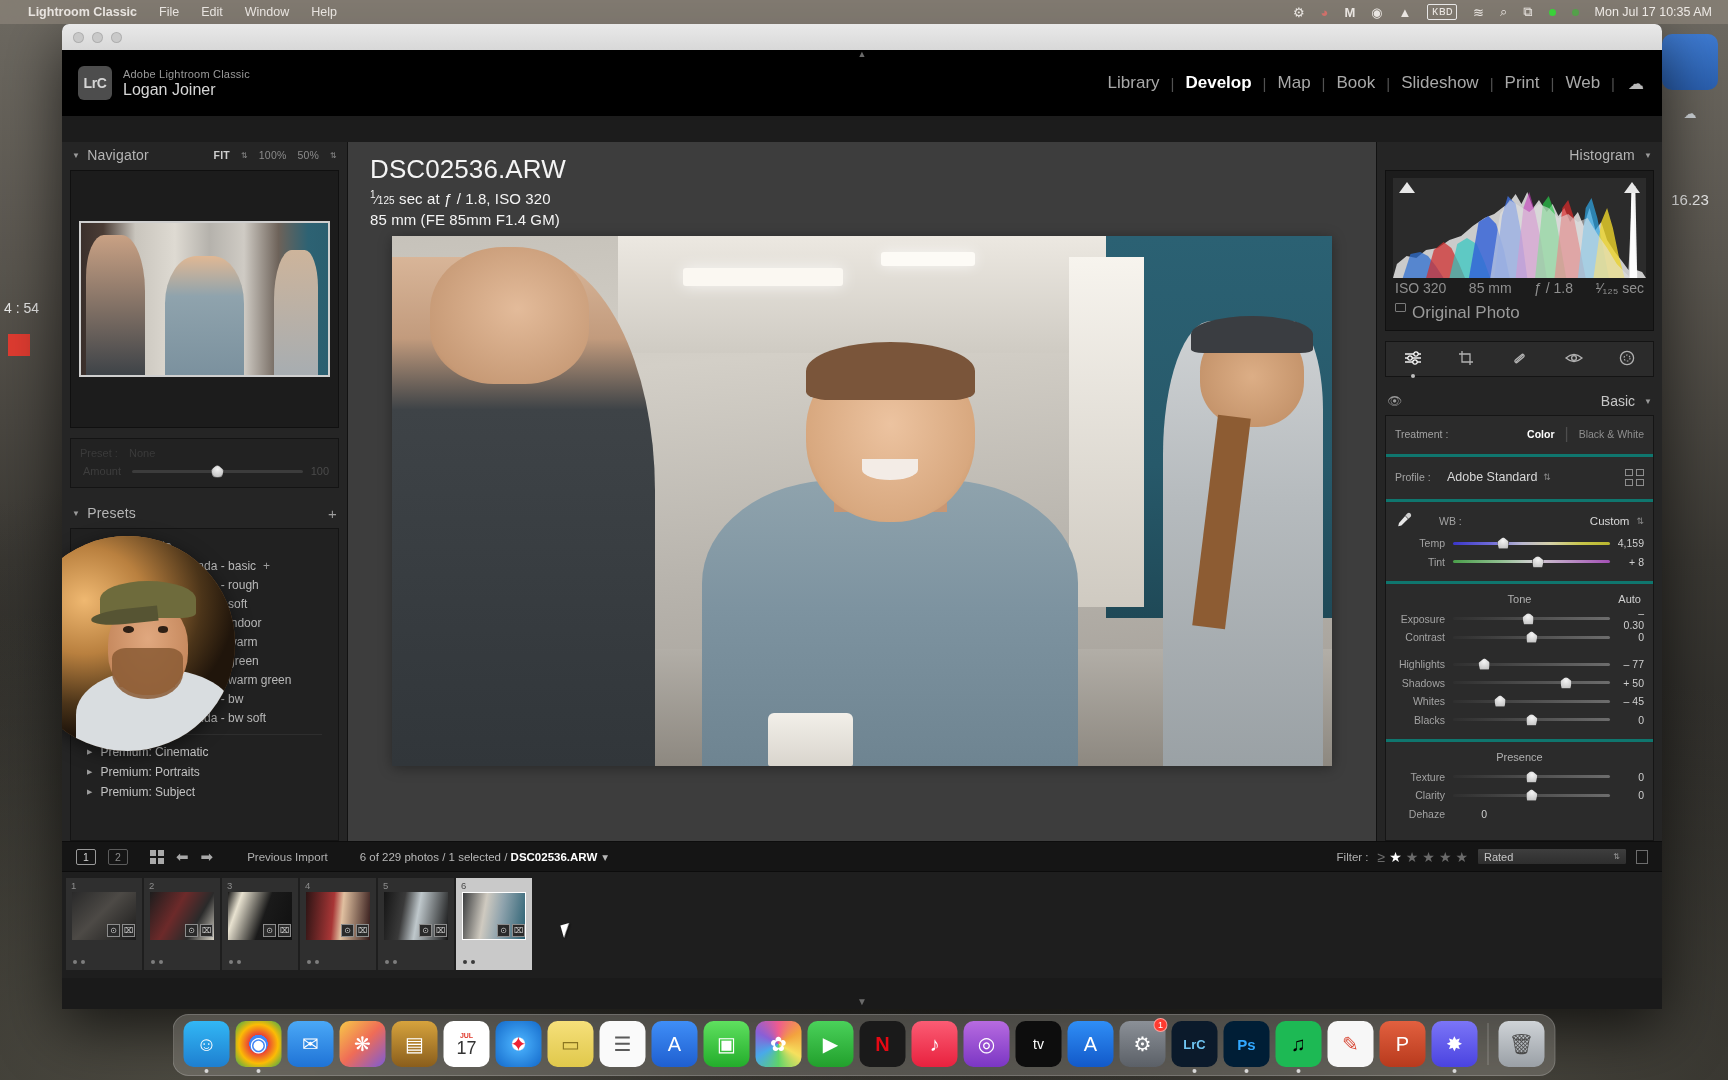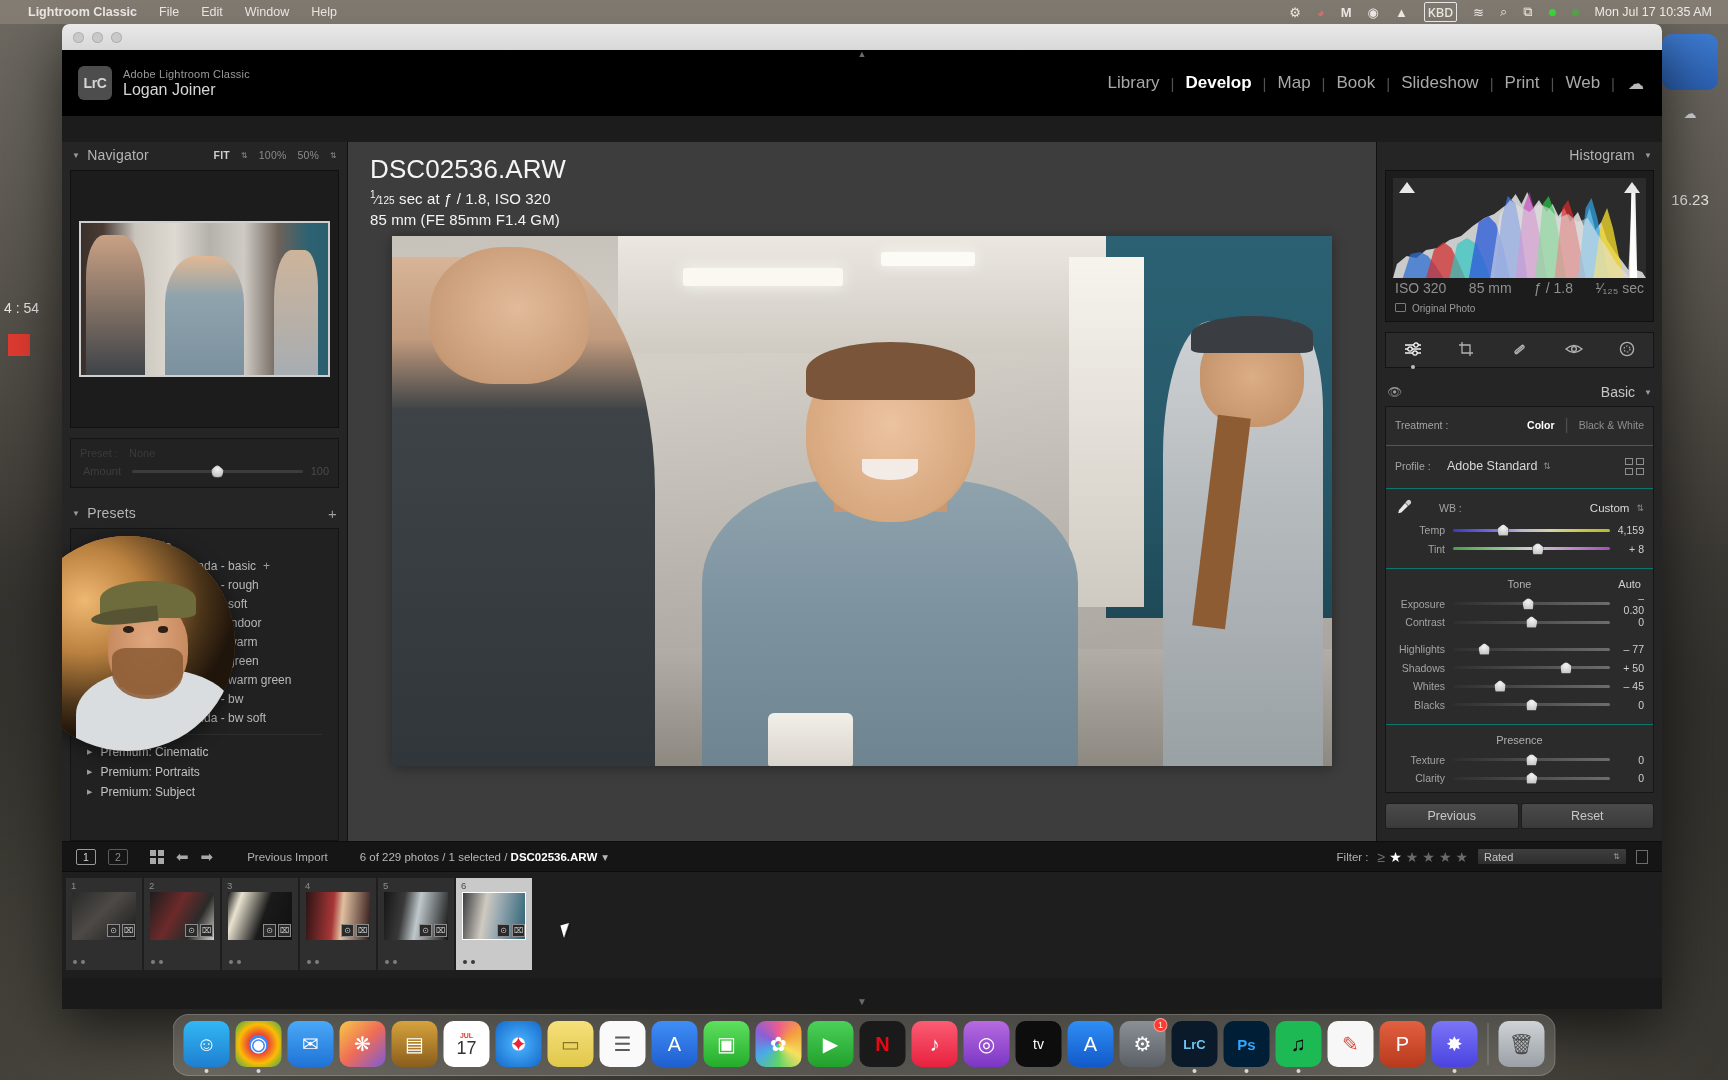--- a/index.html
+++ b/index.html
@@ -189,35 +189,35 @@
   #ph-strap { right:10%; top:34%; width:3.5%; height:40%; background:#8d5c33; transform: rotate(7deg); }
   #ph-cup { left:40%; bottom:0; width:9%; height:10%; background: linear-gradient(180deg,#f2efe9,#d9d5cd); border-radius: 6px 6px 2px 2px; }
 
   
   #rightpanel { width: 286px; background:#252525; border-left:1px solid #121212; display:flex; flex-direction:column; position:relative; }
   #histbox { margin: 2px 8px 0 8px; background:#1c1c1c; border:1px solid #101010; padding: 7px; }
   #histcanvas { width: 100%; height: 100px; background:#2b2b2b; position: relative; overflow:hidden; }
   .clip-tri { position:absolute; top:4px; width:0; height:0; border-left:8px solid transparent; border-right:8px solid transparent; border-bottom:11px solid #e8e8e8; }
   #hist-exif { display:flex; justify-content:space-between; color:#8f8f8f; font-size:14px; margin-top:2px; padding: 0 2px; }
   #hist-exif .it { white-space: nowrap; }
-  #hist-orig { display:flex; align-items:flex-start; gap:6px; color:#9a9a9a; font-size:10px; margin-top:7px; padding-left:2px; }
+  #hist-orig { display:flex; align-items:flex-start; gap:6px; color:#9a9a9a; font-size:17px; margin-top:7px; padding-left:2px; }
   #hist-orig .sq { width:11px; height:9px; border:1px solid #7a7a7a; border-radius:1px; }
 
   #toolstrip { margin: 10px 8px 0 8px; height: 36px; background:#2b2b2b; border:1px solid #141414; display:flex; align-items:center; justify-content:space-around; position:relative; }
   #toolstrip .ti { color:#c9c9c9; font-size:15px; opacity:.85; position:relative; }
   #toolstrip .ti.active { color:#fff; opacity:1; }
   #toolstrip .ti.active:after { content:""; position:absolute; left:50%; bottom:-9px; transform:translateX(-50%); width:4px; height:4px; border-radius:50%; background:#bdbdbd; }
 
   #basic-head { display:flex; align-items:center; height:28px; padding:0 10px; margin-top:10px; }
   #basic-head .eye { color:#9a9a9a; font-size:12px; }
   #basic-head .tt { margin-left:auto; color:#c6c6c6; font-size:14px; }
   #basic-head .tri { margin-left:9px; color:#9a9a9a; font-size:8px; }
 
   #basicbody { margin: 0 8px; background:#2b2b2b; border:1px solid #151515; flex:1; overflow:hidden; }
-  .bgroup { border-bottom:1px solid #0f766e; padding: 7px 0 9px 0; }
+  .bgroup { border-bottom:3px solid #0f766e; padding: 7px 0 9px 0; }
   .bgroup:last-child { border-bottom:none; }
   .row { display:flex; align-items:center; height: 17px; margin: 1.5px 0; padding: 0 9px; }
   .row .lbl { width: 58px; text-align:right; color:#a3a3a3; font-size:10.5px; padding-right:8px; flex:none; }
   .row .val { width: 34px; text-align:right; color:#cfcfcf; font-size:10.5px; padding-left:6px; flex:none; }
   .grp-title { text-align:center; color:#b0b0b0; font-size:11px; padding: 2px 0 4px 0; position:relative; }
   .grp-title .auto { position:absolute; right:12px; top:2px; color:#cfcfcf; font-size:11px; }
   .treat-row { display:flex; align-items:center; height:22px; padding: 0 9px; }
   .treat-row .lbl { color:#a3a3a3; font-size:10.5px; }
   .treat-row .opts { margin-left:auto; display:flex; align-items:center; gap:10px; }
   .treat-row .opt { color:#8f8f8f; font-size:10.5px; }
@@ -328,21 +328,21 @@
   <span class="mi">File</span>
   <span class="mi">Edit</span>
   <span class="mi">Window</span>
   <span class="mi">Help</span>
   <span class="right">
     <span class="si">⚙</span>
     <span class="si" style="color:#d4706a;">◕</span>
     <span class="si" style="font-weight:bold;">M</span>
     <span class="si">◉</span>
     <span class="si">▲</span>
-    <span class="si" style="font-size:16px;border:1px solid #eee;padding:0 3px;border-radius:2px;">ᴋʙᴅ</span>
+    <span class="si" style="font-size:12px;border:1px solid #eee;padding:0 3px;border-radius:2px;font-family:Liberation Mono, monospace;">ᴋʙᴅ</span>
     <span class="si">≋</span>
     <span class="si">⌕</span>
     <span class="si">⧉</span>
     <span class="dotg"></span>
     <span class="dotg2"></span>
     <span class="clock">Mon Jul 17  10:35 AM</span>
   </span>
 </div>
 
 <div id="lrwin">
@@ -727,24 +727,20 @@
             </div>
             <div class="row">
               <span class="lbl">Dehaze</span>
 
               <span class="val">0</span>
             </div>
 
           </div>
         </div>
 
-        <div id="prbtns">
-          <button>Previous</button>
-          <button>Reset</button>
-        </div>
 
       </div>
 
     </div>
 
     <div id="bottomzone">
       <div id="toolbar2">
         <span class="pagebox">1</span>
         <span class="pagebox dim">2</span>
         <span class="gridicon">

